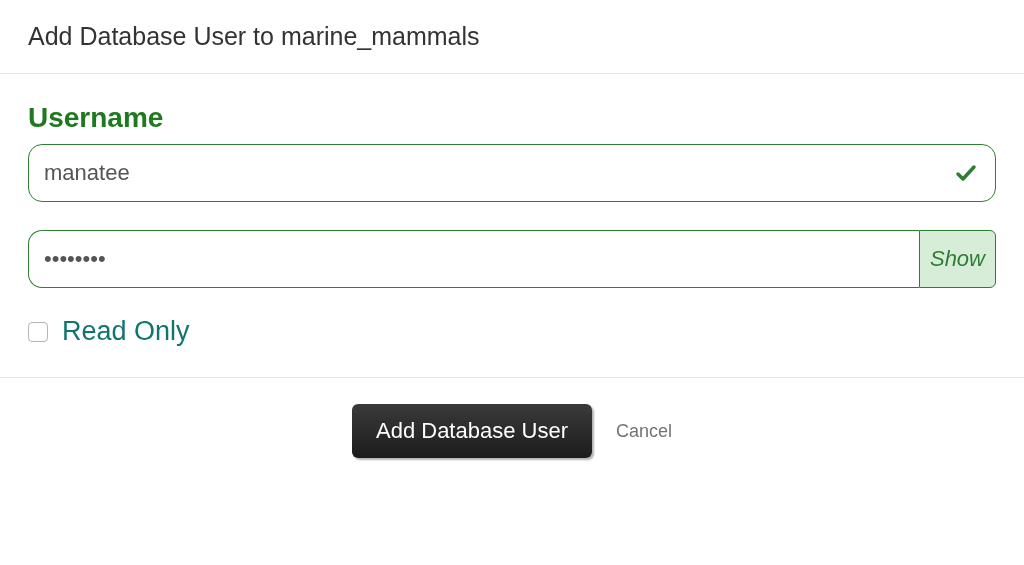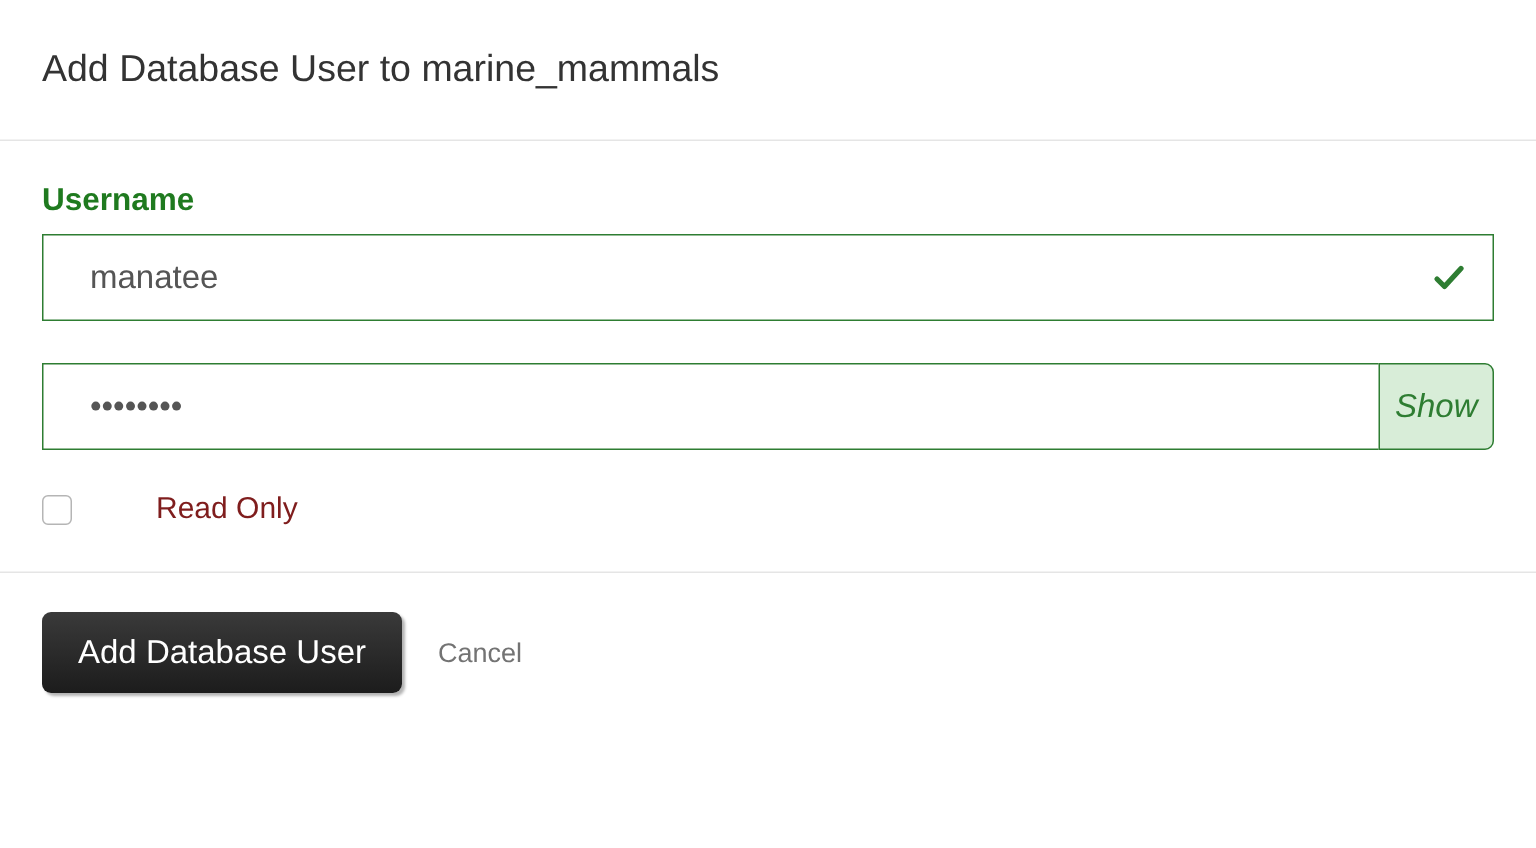--- a/index.html
+++ b/index.html
@@ -10,54 +10,54 @@
     body {
       font-family: -apple-system, BlinkMacSystemFont, "Helvetica Neue", Helvetica, Arial, sans-serif;
       background: #fff;
       width: 1024px;
       height: 565px;
     }
     .modal {
       width: 100%;
     }
     .modal-header {
-      padding: 32px 28px;
+      padding: 22px 28px;
       border-bottom: 1px solid #e5e5e5;
     }
     .modal-title {
       font-size: 25px;
       font-weight: 400;
       color: #333;
     }
     .modal-body {
       padding: 28px 28px 30px 28px;
     }
     .form-group {
       margin-bottom: 28px;
     }
     .form-label {
       display: block;
-      font-size: 21px;
+      font-size: 28px;
       font-weight: 700;
       color: #1f7a1f;
       margin-bottom: 10px;
     }
     .input-wrapper {
       position: relative;
       display: flex;
       align-items: stretch;
     }
     .form-input {
       flex: 1;
       height: 58px;
-      padding: 0 31px;
+      padding: 0 15px;
       font-size: 22px;
       color: #555;
       border: 1.5px solid #2e7d32;
-      border-radius: 0;
+      border-radius: 14px;
       outline: none;
       background: #fff;
     }
     .form-input.has-addon {
       border-top-right-radius: 0;
       border-bottom-right-radius: 0;
       border-right: none;
     }
     .valid-icon {
       position: absolute;
@@ -95,30 +95,29 @@
     }
     .checkbox {
       width: 20px;
       height: 20px;
       border: 1.5px solid #b5b5b5;
       border-radius: 4px;
       background: #fff;
       cursor: pointer;
     }
     .checkbox-label {
-      font-size: 20px;
-      color: #7f1d1d;
+      font-size: 27px;
+      color: #0f766e;
       cursor: pointer;
-      margin-left: 42px;
     }
     .modal-footer {
       padding: 26px 28px;
       border-top: 1px solid #e5e5e5;
       display: flex;
-      justify-content: flex-start;
+      justify-content: center;
       align-items: center;
       gap: 24px;
     }
     .btn-primary {
       background: linear-gradient(#3a3a3a, #1c1c1c);
       color: #fff;
       font-size: 22px;
       padding: 14px 24px;
       border: none;
       border-radius: 6px;

